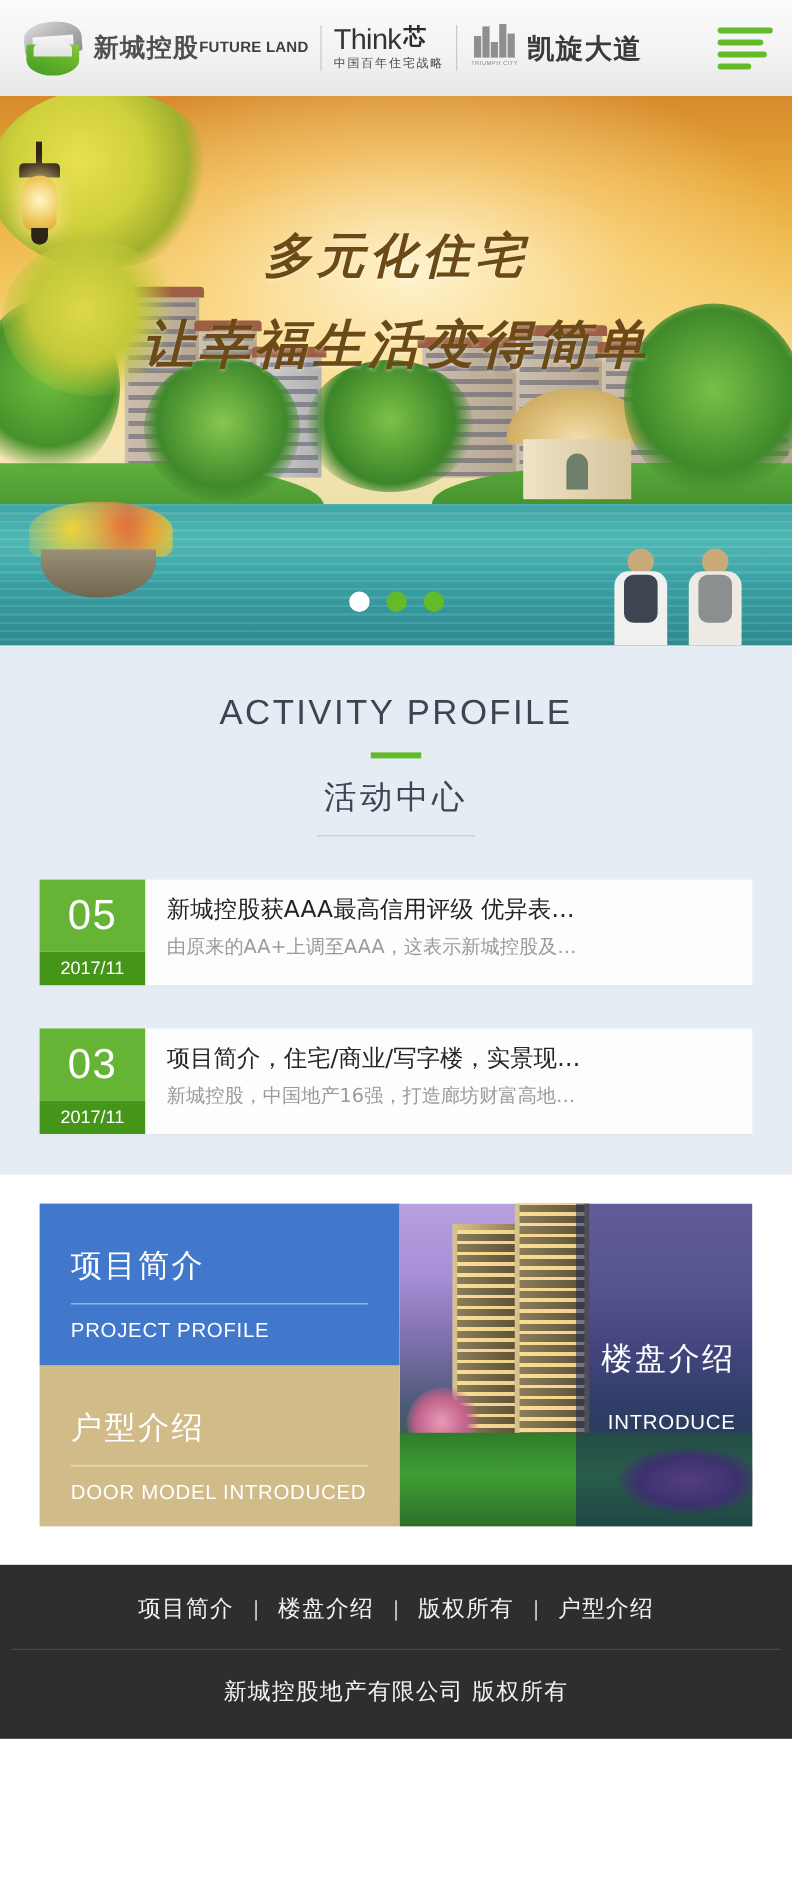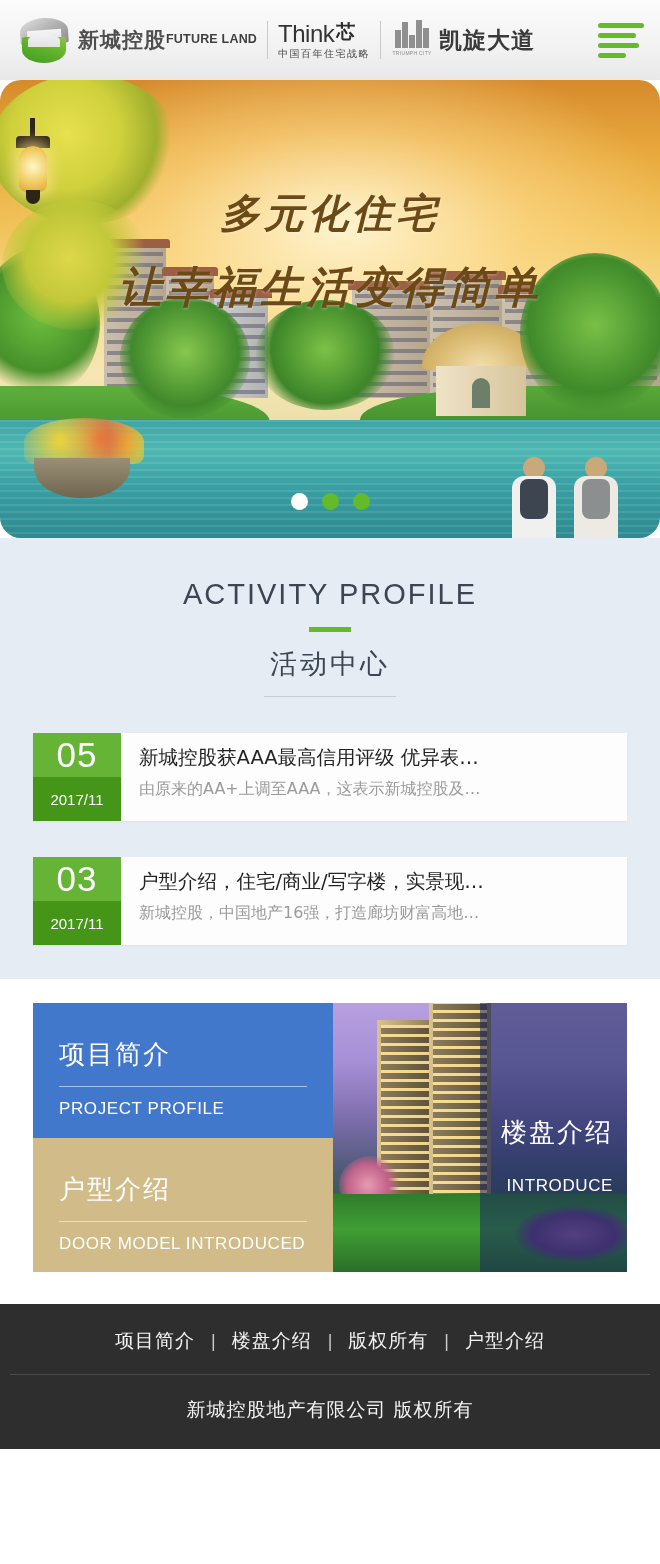--- a/index.html
+++ b/index.html
@@ -63,21 +63,21 @@
     font-family:"DejaVu Sans","Liberation Sans",sans-serif;
   }
   .hamburger { margin-left:auto; width:48px; display:flex; flex-direction:column; gap:5px; align-items:flex-start; cursor:pointer;}
   .hamburger i { display:block; height:5px; border-radius:3px; background:#63bb2a; }
   .hamburger i:nth-child(1){ width:46px; }
   .hamburger i:nth-child(2){ width:38px; }
   .hamburger i:nth-child(3){ width:41px; }
   .hamburger i:nth-child(4){ width:28px; }
 
   
-  .hero { position:relative; width:100%; height:458px; overflow:hidden;border-radius:21px; }
+  .hero { position:relative; width:100%; height:458px; overflow:hidden; }
   .hero .sky {
     position:absolute; inset:0;
     background:
       radial-gradient(ellipse 70% 55% at 52% 32%, rgba(255,246,214,.95) 0%, rgba(255,223,150,.5) 40%, rgba(0,0,0,0) 72%),
       linear-gradient(180deg,#d68a2c 0%, #e8a93c 16%, #f2c45c 33%, #f7dd92 50%, #f7e6b4 64%, #eadfa8 76%, #cfd8a0 86%, #b9cf9a 100%);
   }
   .hero .water {
     position:absolute; left:0; right:0; bottom:0; height:118px;
     background: linear-gradient(180deg,#3ea4a5 0%, #4fb8b3 25%, #39a0a3 55%, #2d8a90 100%);
   }
@@ -182,21 +182,21 @@
     display:flex; background:#fdfdfd; height:88px; margin-bottom:36px; cursor:pointer;
     box-shadow: 0 1px 2px rgba(0,0,0,.05);
   }
   .news-item:last-child { margin-bottom:0; }
   .news-date { width:88px; flex:none; display:flex; flex-direction:column; }
   .news-date .d {
     flex:1; background:#66b436; color:#ffffff; font-size:35px; font-weight:400;
     display:flex; align-items:center; justify-content:center; letter-spacing:1px;
   }
   .news-date .m {
-    height:44px; background:#459618; color:#ffffff; font-size:15px;
+    height:28px; background:#459618; color:#ffffff; font-size:15px;
     display:flex; align-items:center; justify-content:center;
   }
   .news-text { flex:1; min-width:0; padding: 12px 0 0 18px; }
   .news-text .t {
     font-size:19.5px; color:#242424; white-space:nowrap; overflow:hidden; text-overflow:ellipsis;
     font-family:"DejaVu Sans","Liberation Sans",sans-serif; line-height:1.35;
   }
   .news-text .s {
     font-size:16px; color:#9a9a9a; white-space:nowrap; overflow:hidden; text-overflow:ellipsis;
     margin-top:7px; font-family:"DejaVu Sans","Liberation Sans",sans-serif; line-height:1.35;
@@ -408,21 +408,21 @@
           <div class="s">由原来的AA+上调至AAA，这表示新城控股及…</div>
         </div>
       </div>
 
       <div class="news-item">
         <div class="news-date">
           <div class="d">03</div>
           <div class="m">2017/11</div>
         </div>
         <div class="news-text">
-          <div class="t">户型介绍，住宅/商业/写字楼，实景现…</div>
+          <div class="t">项目简介，住宅/商业/写字楼，实景现…</div>
           <div class="s">新城控股，中国地产16强，打造廊坊财富高地…</div>
         </div>
       </div>
 
 
     </div>
   </div>
 
   <div class="promo">
     <div class="promo-left">

